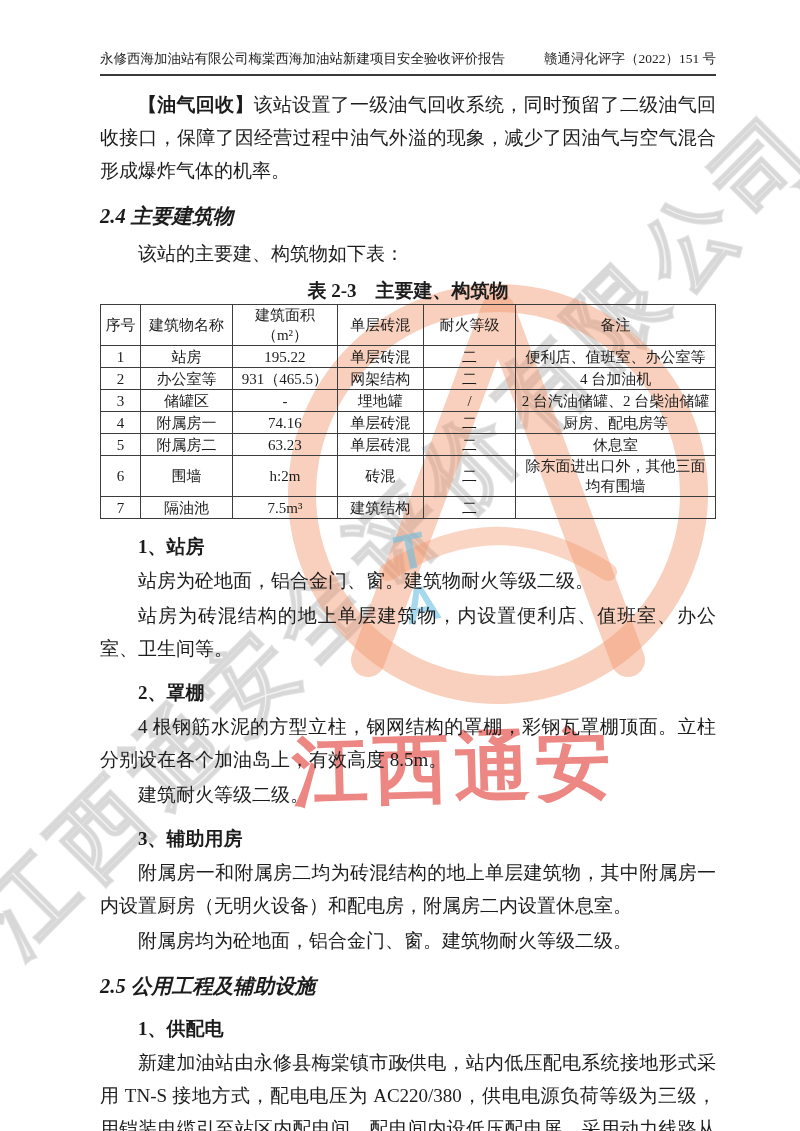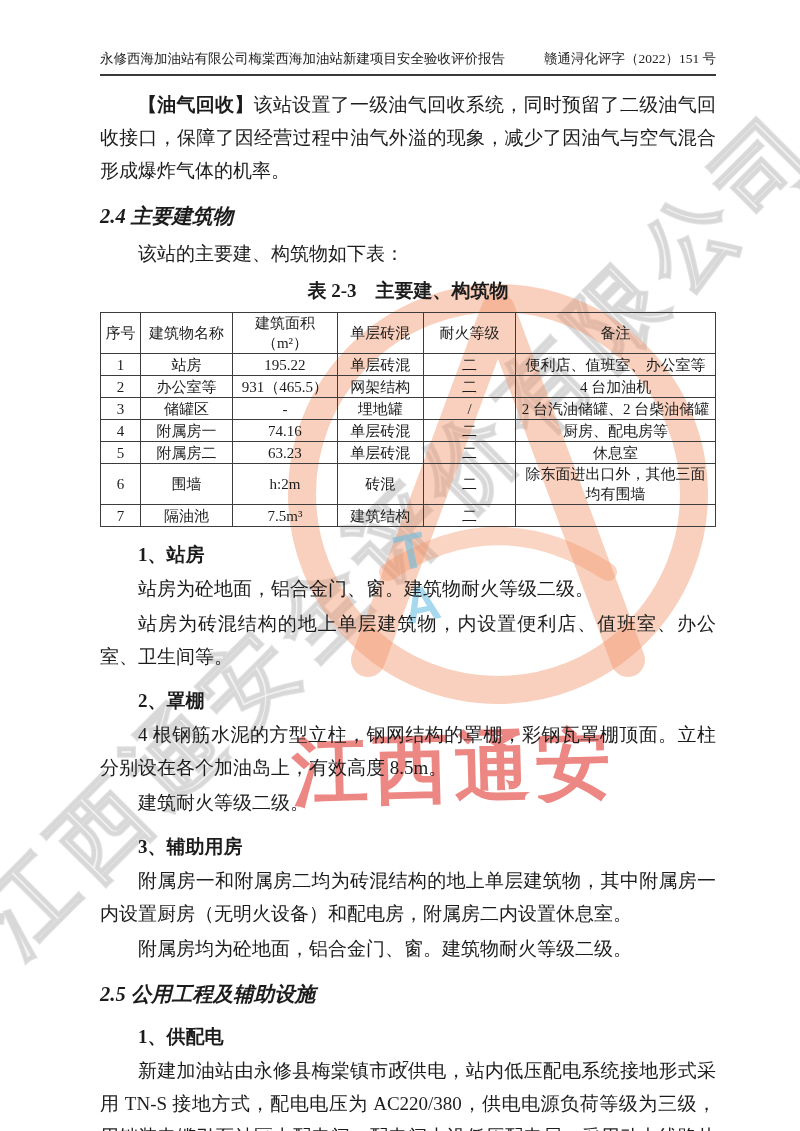--- a/index.html
+++ b/index.html
@@ -76,21 +76,21 @@
   .intro { margin-top: 6px; }
   .tbl-caption {
     margin-top: 8px;
     text-align: center;
     font-size: 19px;
     font-weight: bold;
     line-height: 26px;
   }
   table.main {
     width: 100%;
-    margin-top: 8px;
+    margin-top: 0;
     border-collapse: collapse;
     font-size: 15px;
     color: #1c1c1c;
   }
   table.main th, table.main td {
     border: 1px solid #3c3c3c;
     text-align: center;
     height: 22px;
     padding: 0 2px;
     font-weight: normal;

